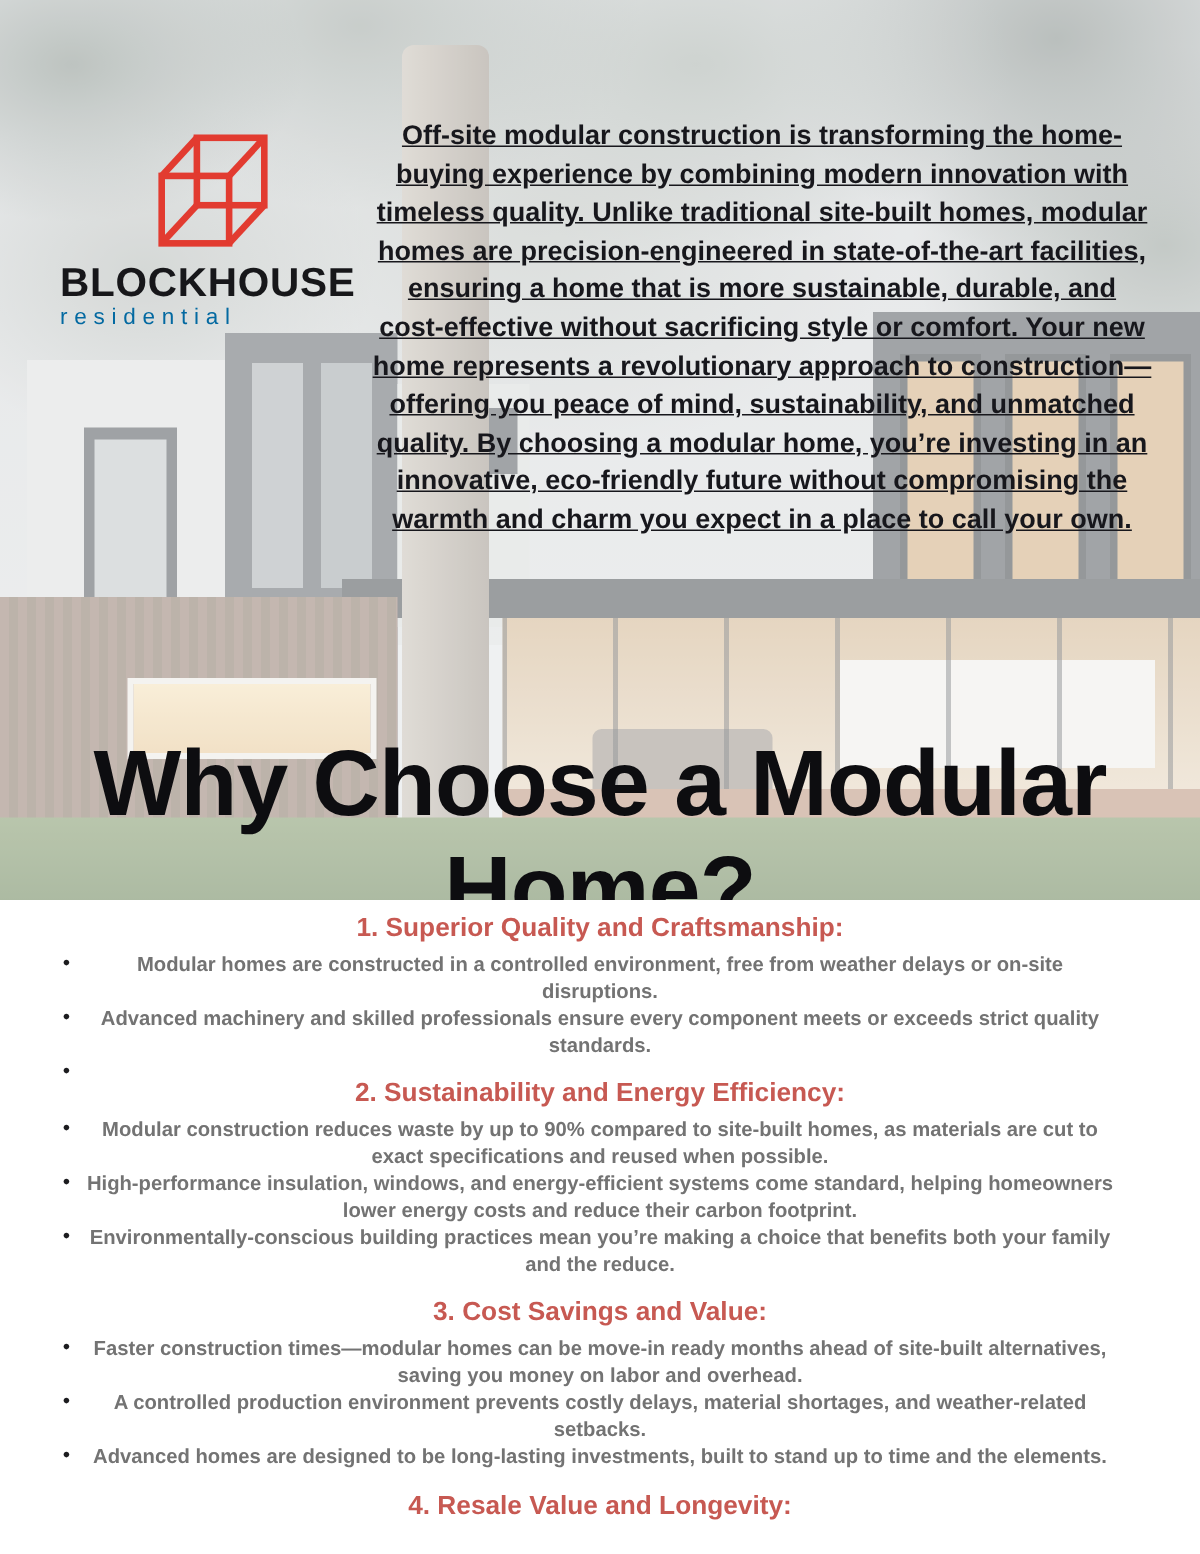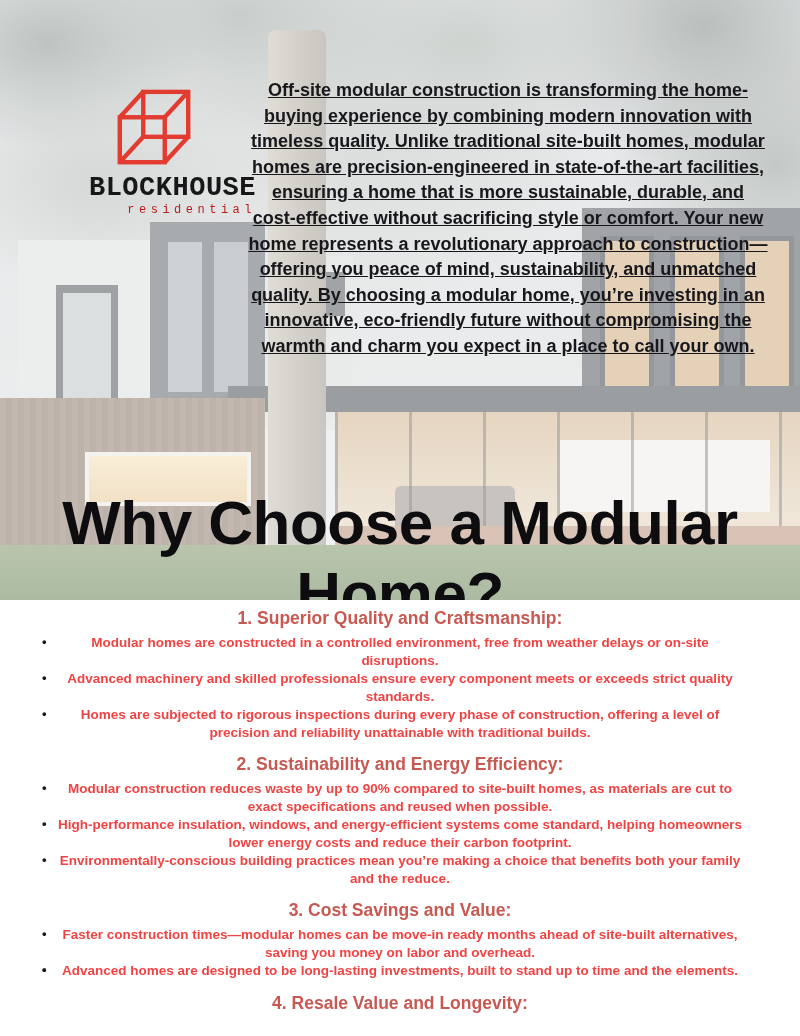--- a/index.html
+++ b/index.html
@@ -44,39 +44,39 @@
   .slat-wall{
     position:absolute;left:0;top:398px;width:265px;height:168px;
     background:repeating-linear-gradient(90deg,#84695a 0 6px,#73604f 6px 12px);
   }
   .strip-window{position:absolute;left:85px;top:452px;width:158px;height:46px;background:linear-gradient(#f2dcae,#e3c089);border:4px solid #e9e5df;}
   .fence{position:absolute;left:335px;top:526px;width:465px;height:34px;background:#b08266;}
   .trunk{position:absolute;left:268px;top:30px;width:58px;height:540px;background:linear-gradient(90deg,#beb6aa,#94wy8e82,#8f867a);background:linear-gradient(90deg,#beb6aa,#8f867a);border-radius:8px;}
   .grass{position:absolute;left:0;top:545px;width:800px;height:55px;background:linear-gradient(#6d8853,#53703e);}
   .wash{position:absolute;inset:0;background:rgba(255,255,255,0.52);}
   
-  .logo{position:absolute;left:52px;top:86px;width:204px;text-align:right;z-index:5;font-family:Liberation Mono, monospace;}
+  .logo{position:absolute;left:40px;top:86px;width:204px;text-align:left;z-index:5;}
   .logo svg{display:block;margin:0 auto;}
   .brand{font-size:27px;font-weight:700;letter-spacing:0.5px;color:#17171a;line-height:1.05;margin-top:2px;}
-  .brand-sub{font-size:12px;font-weight:400;letter-spacing:4.5px;color:#b91c1c;margin-top:1px;}
+  .brand-sub{font-size:15px;font-weight:400;letter-spacing:4.5px;color:#0369a1;margin-top:1px;}
   .intro{
     position:absolute;left:248px;top:78px;width:520px;z-index:5;
     font-size:18px;font-weight:700;line-height:25.6px;text-align:center;color:#17171c;margin:0;text-decoration:underline;
   }
   .headline{
     position:absolute;left:0;top:487px;width:100%;z-index:5;text-align:center;
     font-size:62px;font-weight:700;letter-spacing:-0.5px;color:#0d0d10;margin:0;
   }
   
   .sections{position:absolute;left:0;top:608px;width:800px;}
   .section{margin-bottom:13px;}
   .section-title{margin:0 0 5px 0;text-align:center;font-size:17.5px;font-weight:700;color:#c75952;}
   .bullet{position:relative;padding:0 52px;margin-bottom:1px;}
   .dot{position:absolute;left:42px;top:0;font-size:13px;font-weight:700;color:#1c1c1f;}
-  .btxt{margin:0;text-align:center;font-size:13.5px;line-height:17.5px;font-weight:700;color:#ef4444;}
+  .btxt{margin:0;text-align:center;font-size:13.5px;line-height:17.5px;font-weight:700;color:#737373;}
 </style>
 </head>
 <body>
 
 <div class="page">
 
   <div class="photo">
     <div class="foliage"></div>
     <div class="module-upper-left">
       <div class="win">
@@ -135,21 +135,20 @@
       <div class="bullet">
         <span class="dot">•</span>
         <p class="btxt">Modular homes are constructed in a controlled environment, free from weather delays or on-site disruptions.</p>
       </div>
       <div class="bullet">
         <span class="dot">•</span>
         <p class="btxt">Advanced machinery and skilled professionals ensure every component meets or exceeds strict quality standards.</p>
       </div>
       <div class="bullet">
         <span class="dot">•</span>
-        <p class="btxt">Homes are subjected to rigorous inspections during every phase of construction, offering a level of precision and reliability unattainable with traditional builds.</p>
       </div>
     </section>
 
     <section class="section">
       <h2 class="section-title">2. Sustainability and Energy Efficiency:</h2>
       <div class="bullet">
         <span class="dot">•</span>
         <p class="btxt">Modular construction reduces waste by up to 90% compared to site-built homes, as materials are cut to exact specifications and reused when possible.</p>
       </div>
       <div class="bullet">
@@ -163,20 +162,21 @@
     </section>
 
     <section class="section">
       <h2 class="section-title">3. Cost Savings and Value:</h2>
       <div class="bullet">
         <span class="dot">•</span>
         <p class="btxt">Faster construction times—modular homes can be move-in ready months ahead of site-built alternatives, saving you money on labor and overhead.</p>
       </div>
       <div class="bullet">
         <span class="dot">•</span>
+        <p class="btxt">A controlled production environment prevents costly delays, material shortages, and weather-related setbacks.</p>
       </div>
       <div class="bullet">
         <span class="dot">•</span>
         <p class="btxt">Advanced homes are designed to be long-lasting investments, built to stand up to time and the elements.</p>
       </div>
     </section>
 
     <section class="section">
       <h2 class="section-title">4. Resale Value and Longevity:</h2>
 

